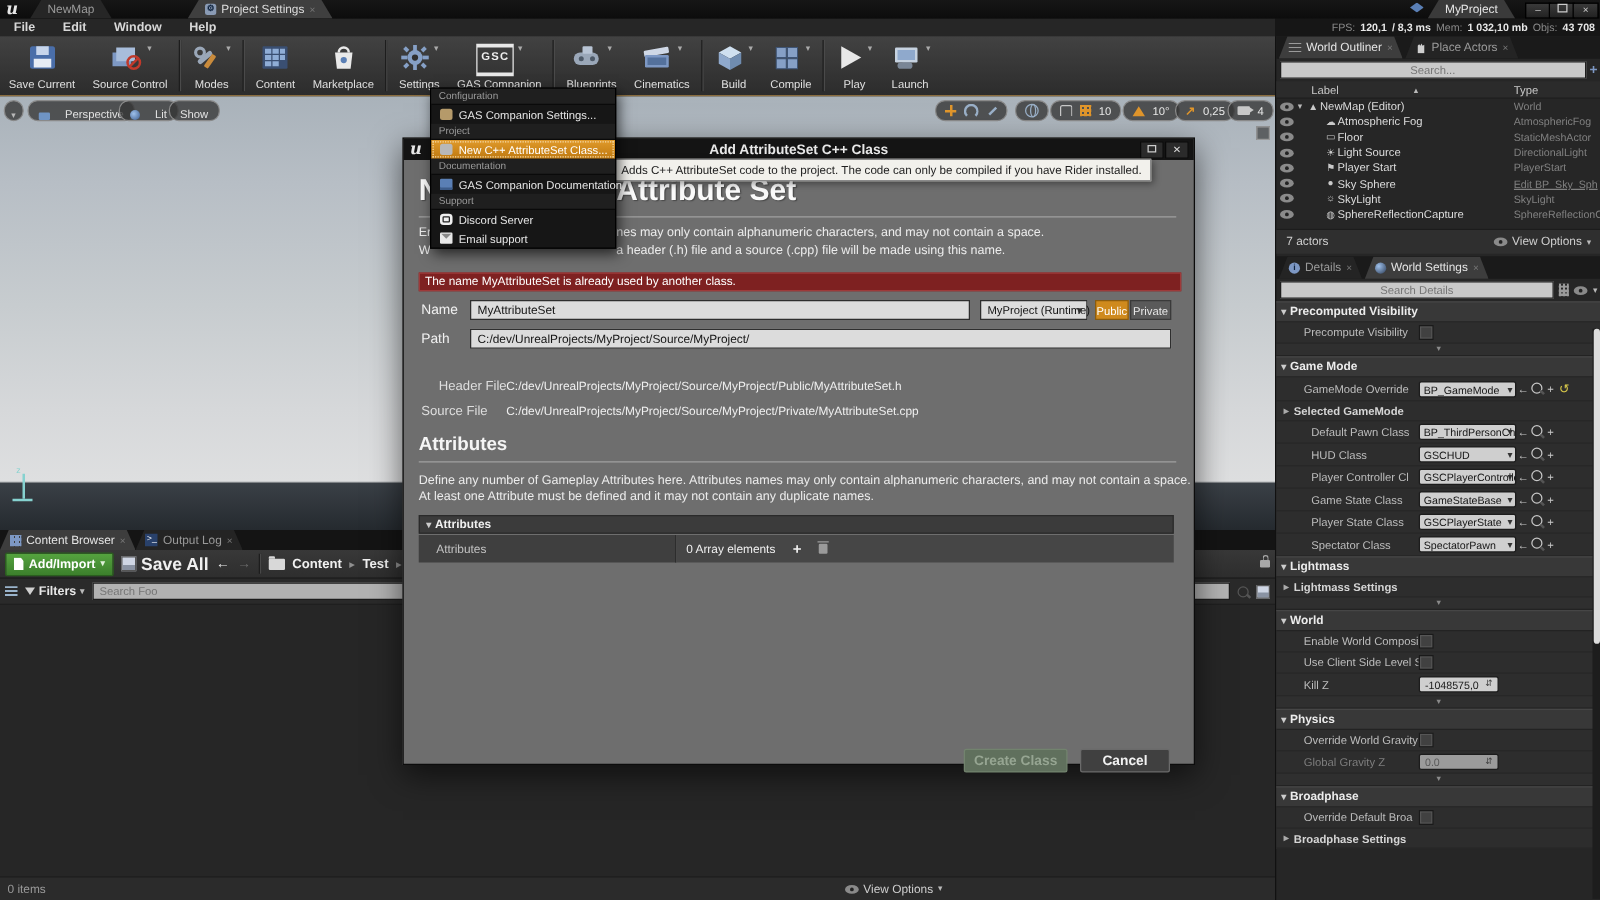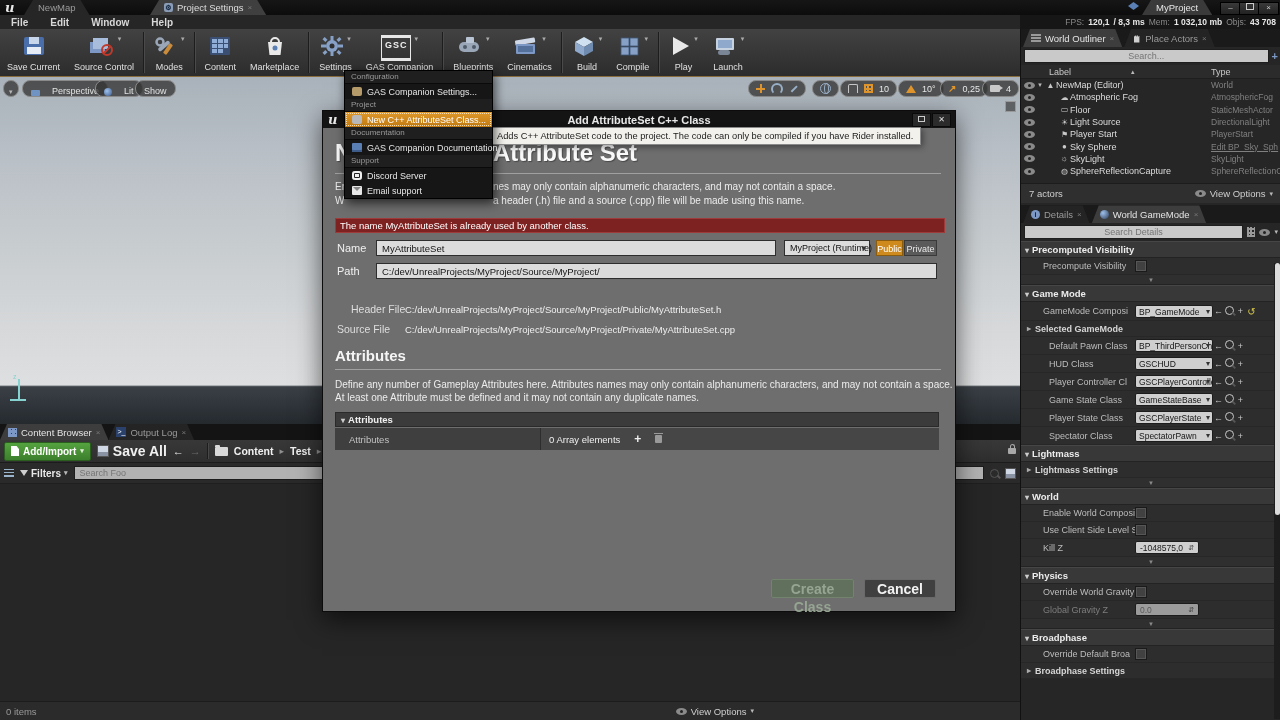--- a/index.html
+++ b/index.html
@@ -90,21 +90,21 @@
   .dfileval{color:#efefef;font-size:9.5px;}
   .dh2{color:#f5f5f5;font-size:15px;font-weight:bold;}
   #attrhdr{background:#3b3b3b;border:1px solid #2a2a2a;color:#f0f0f0;font-weight:bold;font-size:9.5px;display:flex;align-items:center;padding-left:5px;gap:3px;}
   .tri::before{content:"▾";color:#ccc;font-size:8px;}
   #attrrow{display:flex;}
   #attrrow .lc{width:206px;background:#3f3f3f;border-right:1px solid #2d2d2d;display:flex;align-items:center;padding-left:14px;color:#c2c2c2;font-size:9.5px;box-sizing:border-box;}
   #attrrow .rc{flex:1;background:#464646;display:flex;align-items:center;gap:14px;padding-left:8px;color:#f0f0f0;font-size:9.5px;}
   .plus{color:#f0f0f0;font-weight:bold;font-size:12px;}
   .trash{width:7px;height:8px;background:#9a9a9a;border-radius:1px;position:relative;}
   .trash::before{content:"";position:absolute;top:-2.5px;left:-1px;width:9px;height:1.5px;background:#9a9a9a;}
-  .dbtn{height:19px;line-height:18px;text-align:center;font-size:14px;box-sizing:border-box;border-radius:2px;}
+  .dbtn{height:19px;line-height:18px;text-align:center;font-size:11px;box-sizing:border-box;border-radius:2px;margin-top:20px;}
   #createbtn{background:#60705d;border:1px solid #72836e;color:#96a592;font-weight:bold;}
   #cancelbtn{background:#404040;border:1px solid #6a6a6a;color:#f2f2f2;font-weight:bold;}
   
   #rightpanel{left:1020px;top:29px;width:260px;height:691px;background:#262626;border-left:1px solid #111;}
   .ptab{height:18px;display:flex;align-items:center;gap:4px;padding:0 8px;font-size:9.5px;color:#9a9a9a;background:#242424;clip-path:polygon(7px 0,calc(100% - 7px) 0,100% 100%,0 100%);}
   .ptab.active{background:#3d3d3d;color:#e4e4e4;}
   .srch{background:#c9c9c9;border:1px solid #1e1e1e;color:#555;font-size:9px;height:14px;box-sizing:border-box;padding:0 4px;width:100%;font-family:"Liberation Sans",sans-serif;text-align:center;}
   .mag{width:7px;height:7px;border:1.5px solid #555;border-radius:50%;position:relative;flex:none;}
   .mag::after{content:"";position:absolute;width:4px;height:1.5px;background:#555;transform:rotate(45deg);right:-3px;bottom:-1px;}
   .eye{width:11px;height:7px;background:#8a8a8a;border-radius:50%;position:relative;flex:none;}
@@ -597,21 +597,21 @@
     </div>
 
     <div style="display:flex;gap:2px;padding-left:2px;background:#1a1a1a;height:18px;margin-top:2px;">
       <div class="ptab">
         <span class="infoico">i</span>
         <span>Details</span>
         <span class="tabx">×</span>
       </div>
       <div class="ptab active">
         <span class="globeico"></span>
-        <span>World GameMode</span>
+        <span>World Settings</span>
         <span class="tabx">×</span>
       </div>
     </div>
 
     <div style="display:flex;align-items:center;gap:4px;padding:2px 3px;">
       <input class="srch" placeholder="Search Details" style="">
       <span class="gridico" style="background:repeating-linear-gradient(0deg,#9a9a9a 0 2px,transparent 2px 3.3px),repeating-linear-gradient(90deg,#9a9a9a 0 2px,transparent 2px 3.3px);"></span>
       <span class="eye"></span>
       <span class="chv">▾</span>
     </div>
@@ -625,21 +625,21 @@
         <span class="dl">Precompute Visibility</span>
         <span class="cb"></span>
       </div>
       <div class="adv"></div>
 
       <div class="sec">
           <span class="tri"></span>
           <span>Game Mode</span>
         </div>
       <div class="drow" style="height:18px;">
-        <span class="dl">GameMode Composi</span>
+        <span class="dl">GameMode Override</span>
         <span class="dd2">BP_GameMode</span>
         <span class="ra">←</span>
         <span class="ra"><span class="mag" style="border-color:#c8c8c8;display:inline-block;"></span></span>
         <span class="ra">+</span>
         <span class="reset">↺</span>
       </div>
       <div class="collrow" style="font-weight:bold;">
           <span>Selected GameMode</span>
         </div>
 

